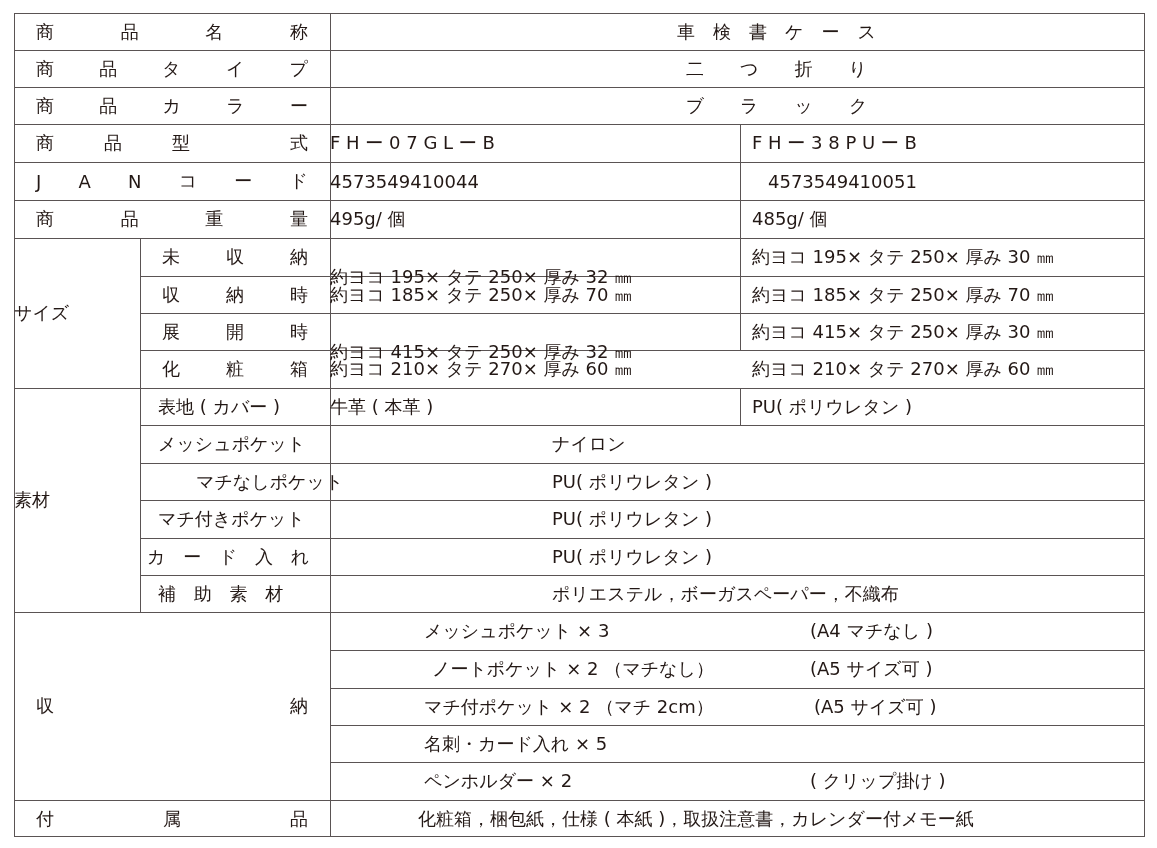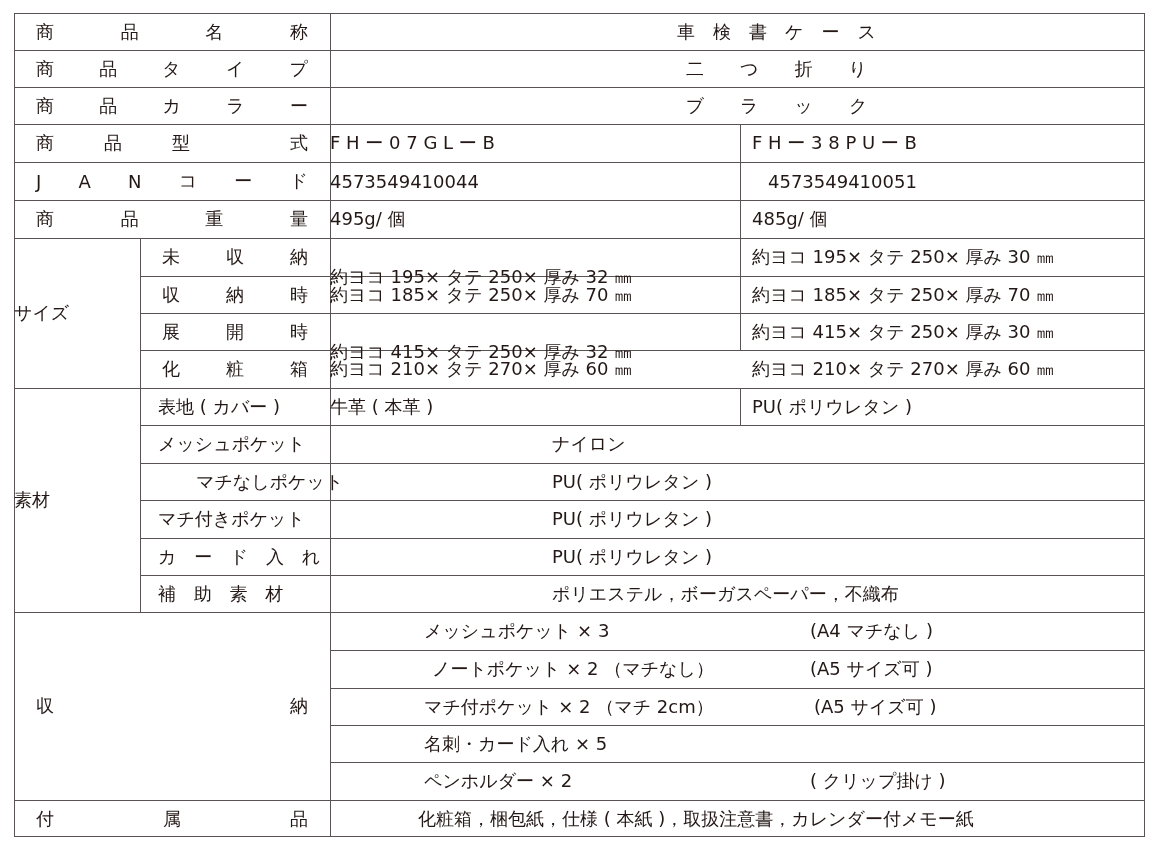--- a/index.html
+++ b/index.html
@@ -148,21 +148,21 @@
 
 <div class="cell left" style="left:140px;top:425px;width:190px;height:38px;padding-left:18px;">メッシュポケット</div>
 <div class="cell left" style="left:330px;top:425px;width:815px;height:38px;padding-left:222px;">ナイロン</div>
 
 <div class="cell left" style="left:152px;top:463px;width:190px;height:37px;padding-left:24px;margin-left:20px;">マチなしポケット</div>
 <div class="cell left" style="left:330px;top:463px;width:815px;height:37px;padding-left:222px;">PU( ポリウレタン )</div>
 
 <div class="cell left" style="left:140px;top:500px;width:190px;height:38px;padding-left:18px;">マチ付きポケット</div>
 <div class="cell left" style="left:330px;top:500px;width:815px;height:38px;padding-left:222px;">PU( ポリウレタン )</div>
 
-<div class="cell left wide" style="left:140px;top:538px;width:190px;height:37px;padding-left:18px;">カ ー ド 入 れ</div>
+<div class="cell left wide" style="left:129px;top:538px;width:190px;height:37px;padding-left:18px;">カ ー ド 入 れ</div>
 <div class="cell left" style="left:330px;top:538px;width:815px;height:37px;padding-left:222px;">PU( ポリウレタン )</div>
 
 <div class="cell left wide" style="left:140px;top:575px;width:190px;height:37px;padding-left:18px;">補 助 素 材</div>
 <div class="cell left" style="left:330px;top:575px;width:815px;height:37px;padding-left:222px;">ポリエステル，ボーガスペーパー，不織布</div>
 
 <div class="cell spread" style="left:14px;top:612px;width:316px;height:188px;">
   <span>収</span>
   <span>納</span>
 </div>
 

